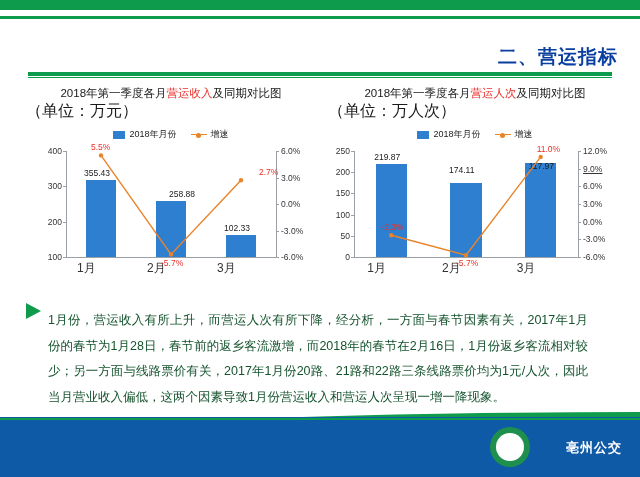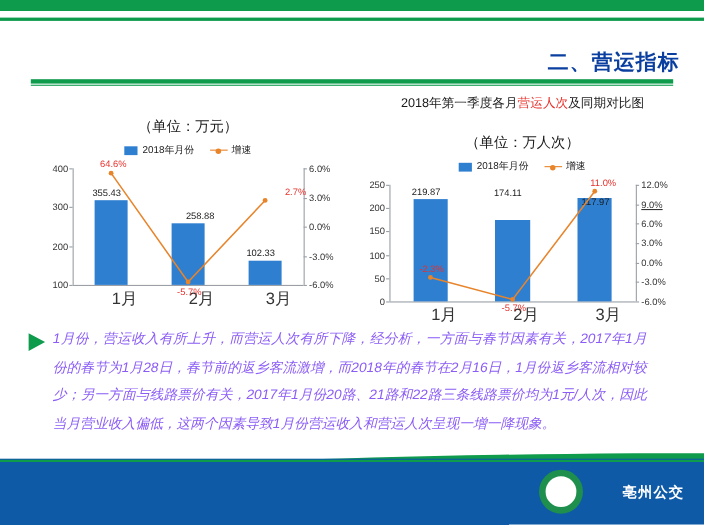--- a/index.html
+++ b/index.html
@@ -15,41 +15,41 @@
   .section-title{position:absolute;right:22px;top:44px;color:#0a3fa0;font-size:19px;font-weight:bold;letter-spacing:1px;}
   .title-rule{position:absolute;left:28px;top:72px;width:584px;height:4px;background:#0e9b4c;}
   .title-rule2{position:absolute;left:28px;top:77px;width:584px;height:1px;background:#0e9b4c;}
 
   
   .panel{position:absolute;top:86px;height:200px;}
   .panel.left{left:26px;width:290px;}
   .panel.right{left:328px;width:294px;}
   .panel-title{font-size:11.5px;color:#1a1a1a;text-align:center;white-space:nowrap;}
   .panel-title .hl{color:#e8302a;}
-  .panel-unit{font-size:13px;color:#1a1a1a;text-align:center;margin-top:20px;}
+  .panel-unit{font-size:16px;color:#1a1a1a;text-align:left;margin-top:0;}
 
   .legend{display:flex;justify-content:center;align-items:center;gap:14px;margin-top:6px;font-size:9px;color:#222;}
   .legend .item{display:flex;align-items:center;gap:4px;}
   .legend .swatch{width:12px;height:8px;background:#2f7fd0;display:inline-block;}
   .legend .linemark{width:16px;height:0;border-top:1.5px solid #e8842a;display:inline-block;position:relative;}
   .legend .linemark:after{content:"";position:absolute;left:5px;top:-2.5px;width:5px;height:5px;background:#e8842a;border-radius:50%;}
 
   .plot{position:relative;margin-top:4px;height:128px;}
   .axis-line{position:absolute;background:#9aa0a6;}
   .ytick{position:absolute;font-size:8.5px;color:#333;text-align:right;transform:translateY(-50%);}
   .y2tick{position:absolute;font-size:8.5px;color:#333;text-align:left;transform:translateY(-50%);}
-  .xlabel{position:absolute;font-size:15px;color:#333;text-align:right;}
+  .xlabel{position:absolute;font-size:12px;color:#333;text-align:left;}
   .bar{position:absolute;background:#2f7fd0;}
   .dlabel{position:absolute;font-size:8.5px;color:#1a1a1a;white-space:nowrap;}
   .plabel{position:absolute;font-size:8.5px;color:#e8302a;white-space:nowrap;}
   svg.overlay{position:absolute;left:0;top:0;overflow:visible;}
 
   
   .arrow{position:absolute;left:26px;top:303px;width:0;height:0;border-left:15px solid #0e9b4c;border-top:8px solid transparent;border-bottom:8px solid transparent;}
-  .body-text{position:absolute;left:48px;top:296px;width:540px;font-size:12.5px;line-height:2.05;color:#8b5cf6;text-align:justify;font-style:italic;}
+  .body-text{position:absolute;left:48px;top:308px;width:540px;font-size:12.5px;line-height:2.05;color:#14532d;text-align:justify;}
 
   
   .bottom-band{position:absolute;left:0;bottom:0;width:640px;height:60px;background:#0e5aa7;}
   .bottom-curve1{position:absolute;left:0;bottom:32px;width:640px;height:60px;background:#0e9b4c;border-radius:100% 0 0 0/100% 0 0 0;transform:scaleY(.55);transform-origin:bottom;}
   .bottom-green-line{position:absolute;left:0;bottom:57px;width:640px;height:2px;background:#0e9b4c;}
   .qr{position:absolute;right:110px;bottom:10px;width:40px;height:40px;border-radius:50%;background:#1f8f4e;display:flex;align-items:center;justify-content:center;}
   .qr .inner{width:28px;height:28px;border-radius:50%;background:#ffffff;}
   .brand{position:absolute;right:18px;bottom:20px;color:#ffffff;font-size:13px;font-weight:bold;letter-spacing:1px;}
 </style>
 </head>
@@ -59,20 +59,23 @@
 
   <div class="top-bar-green"></div>
   <div class="top-bar-white"></div>
   <div class="top-bar-green2"></div>
 
   <div class="section-title">二、营运指标</div>
   <div class="title-rule"></div>
   <div class="title-rule2"></div>
 
   <div class="panel left">
+    <div class="panel-title">
+      <span>2018年第一季度各月</span><span class="hl">营运收入</span><span>及同期对比图</span>
+    </div>
     <div class="panel-unit">（单位：万元）</div>
     <div class="legend">
       <span class="item">
           <i class="swatch"></i>
           <span>2018年月份</span>
         </span>
       <span class="item">
           <i class="linemark"></i>
           <span>增速</span>
         </span>
@@ -107,21 +110,21 @@
         <div class="bar" style="left:130.3px;top:55.8624px;width:29.4px;height:56.1376px;"></div>
         <div class="dlabel" style="left:143px;top:43.8624px;">258.88</div>
         <div class="bar" style="left:200.3px;top:90.05446666666666px;width:29.4px;height:21.945533333333344px;"></div>
         <div class="dlabel" style="left:198px;top:78.05446666666666px;">102.33</div>
         <svg class="overlay" width="290" height="128">
           <polyline points="75.0,10.4 145.0,109.4 215.0,35.2" fill="none" stroke="#e8842a" stroke-width="1.4"></polyline>
           <circle cx="75.0" cy="10.4" r="2.2" fill="#e8842a"></circle>
           <circle cx="145.0" cy="109.4" r="2.2" fill="#e8842a"></circle>
           <circle cx="215.0" cy="35.2" r="2.2" fill="#e8842a"></circle>
         </svg>
-        <div class="plabel" style="left:65px;top:-2.583333333333343px;">64.6%</div>
+        <div class="plabel" style="left:65px;top:-2.583333333333343px;">5.5%</div>
         <div class="plabel" style="left:135px;top:113.35000000000001px;">-5.7%</div>
         <div class="plabel" style="left:233px;top:22.150000000000006px;">2.7%</div>
       </div>
   </div>
 
   <div class="panel right">
     <div class="panel-title">
       <span>2018年第一季度各月</span><span class="hl">营运人次</span><span>及同期对比图</span>
     </div>
     <div class="panel-unit">（单位：万人次）</div>
@@ -164,21 +167,21 @@
         <div class="y2tick" style="left:255px;top:23.666666666666657px;width:36px;text-decoration:underline;">9.0%</div>
         <div class="axis-line" style="left:250px;top:23.666666666666657px;width:3px;height:1px;"></div>
         <div class="y2tick" style="left:255px;top:6px;width:36px;">12.0%</div>
         <div class="axis-line" style="left:250px;top:6px;width:3px;height:1px;"></div>
         <div class="xlabel" style="left:39.333333333333336px;top:115px;width:48px;">1月</div>
         <div class="xlabel" style="left:114px;top:115px;width:48px;">2月</div>
         <div class="xlabel" style="left:188.66666666666666px;top:115px;width:48px;">3月</div>
         <div class="bar" style="left:47.653333333333336px;top:18.77512px;width:31.36px;height:93.22488px;"></div>
         <div class="dlabel" style="left:46.333333333333336px;top:6.775120000000001px;">219.87</div>
         <div class="bar" style="left:122.32px;top:38.17735999999999px;width:31.36px;height:73.82264px;"></div>
-        <div class="dlabel" style="left:121px;top:8px;">174.11</div>
+        <div class="dlabel" style="left:121px;top:20px;">174.11</div>
         <div class="bar" style="left:196.98666666666665px;top:17.990719999999996px;width:31.36px;height:94.00928px;"></div>
         <div class="dlabel" style="left:200.66666666666666px;top:15.990719999999996px;">117.97</div>
         <svg class="overlay" width="294" height="128">
           <polyline points="63.3,90.2 138.0,110.2 212.7,11.9" fill="none" stroke="#e8842a" stroke-width="1.4"></polyline>
           <circle cx="63.3" cy="90.2" r="2.2" fill="#e8842a"></circle>
           <circle cx="138.0" cy="110.2" r="2.2" fill="#e8842a"></circle>
           <circle cx="212.7" cy="11.9" r="2.2" fill="#e8842a"></circle>
         </svg>
         <div class="plabel" style="left:53.333333333333336px;top:77.21111111111111px;">-2.3%</div>
         <div class="plabel" style="left:128px;top:113.23333333333333px;">-5.7%</div>

